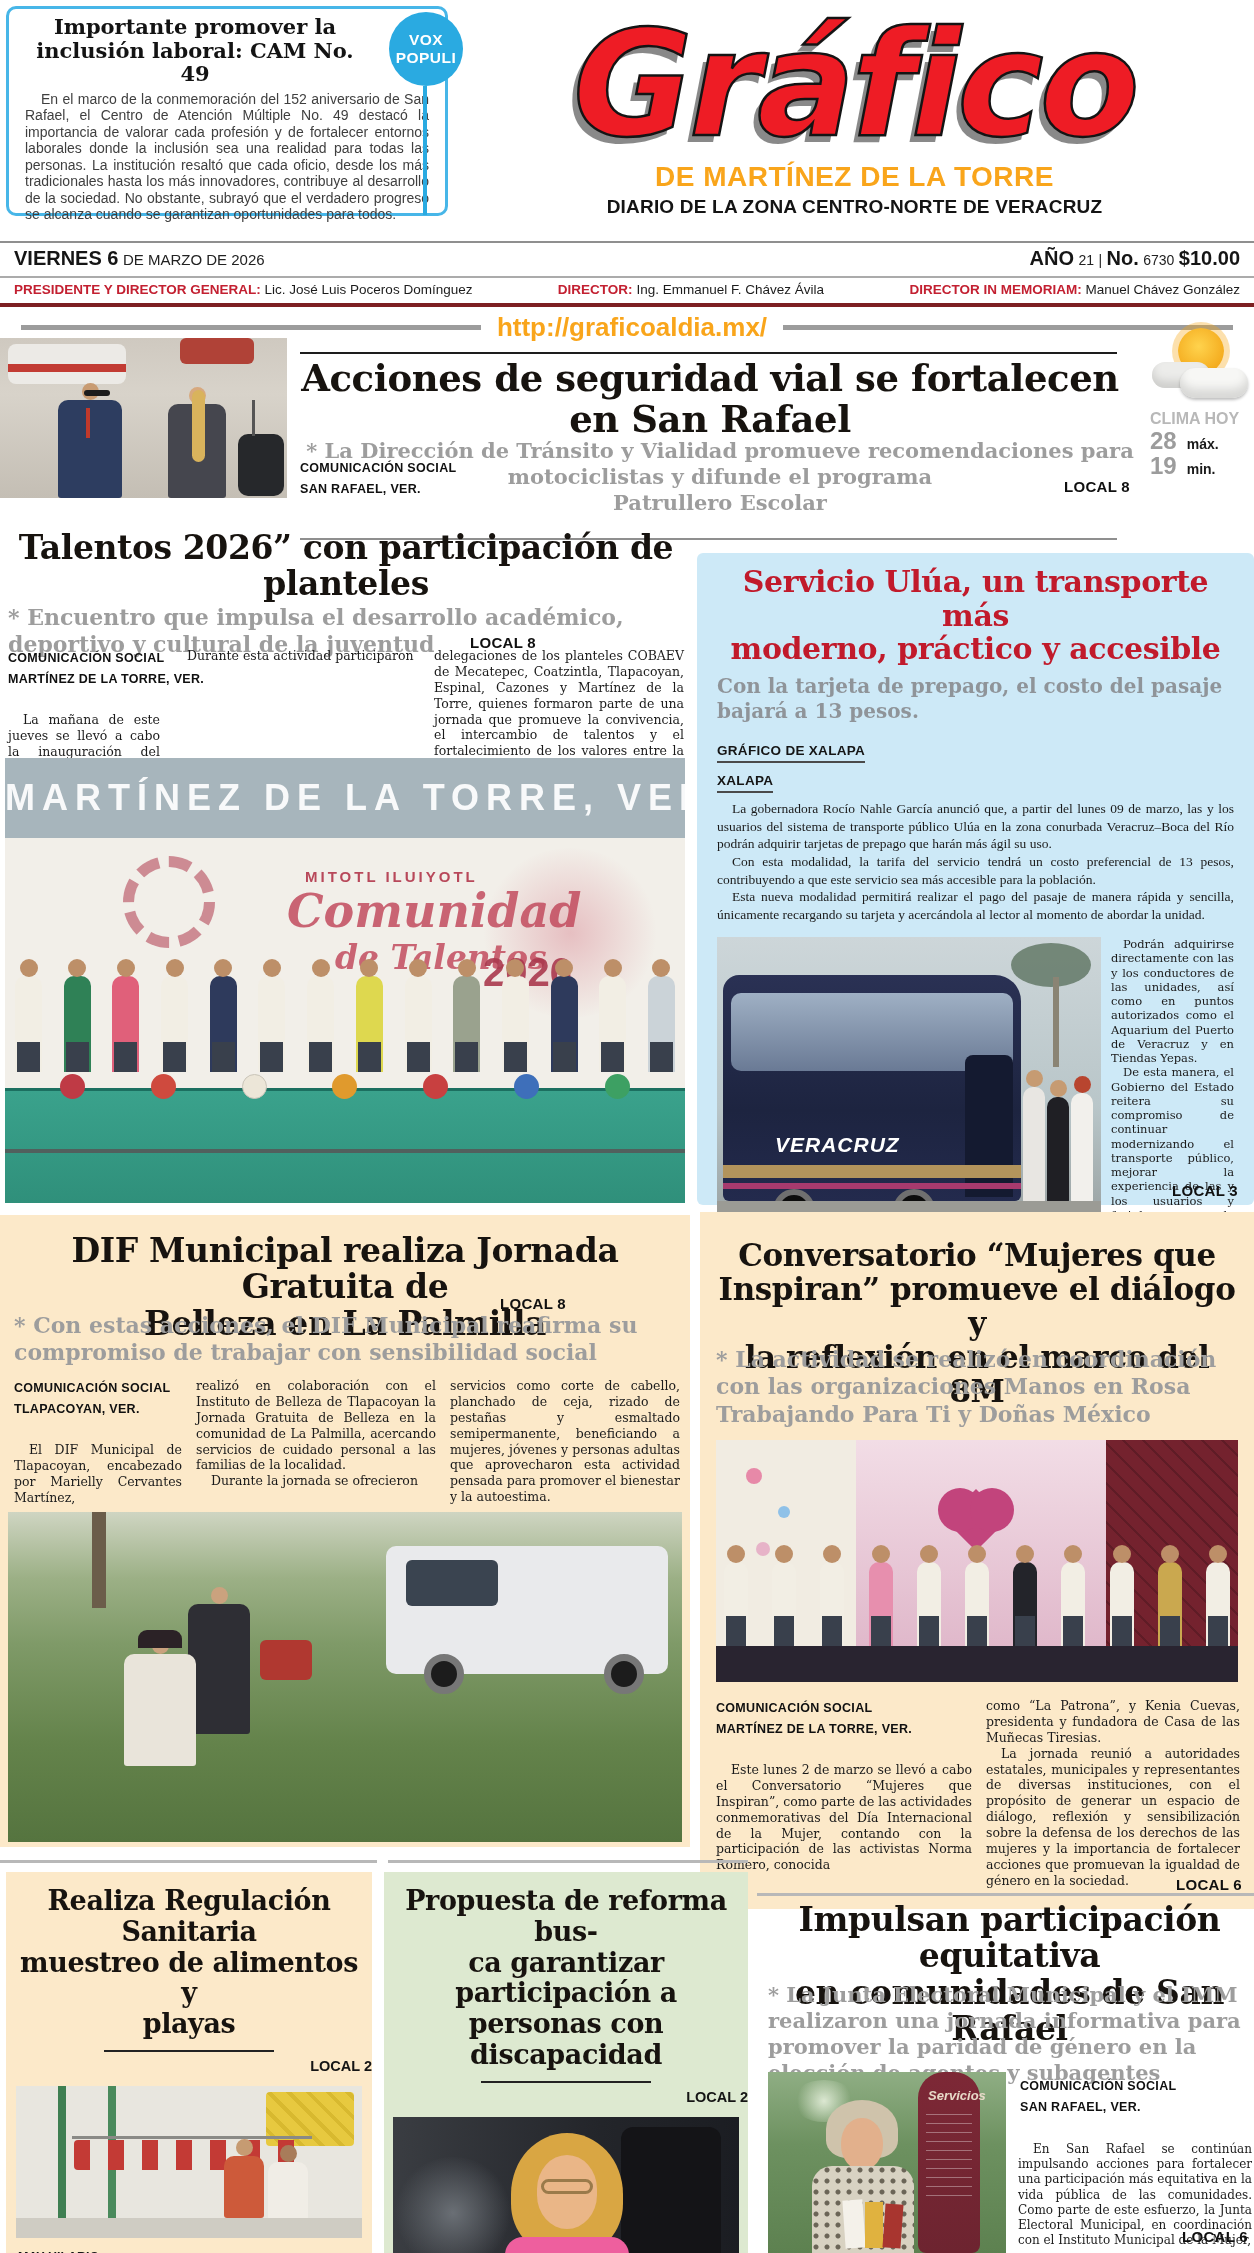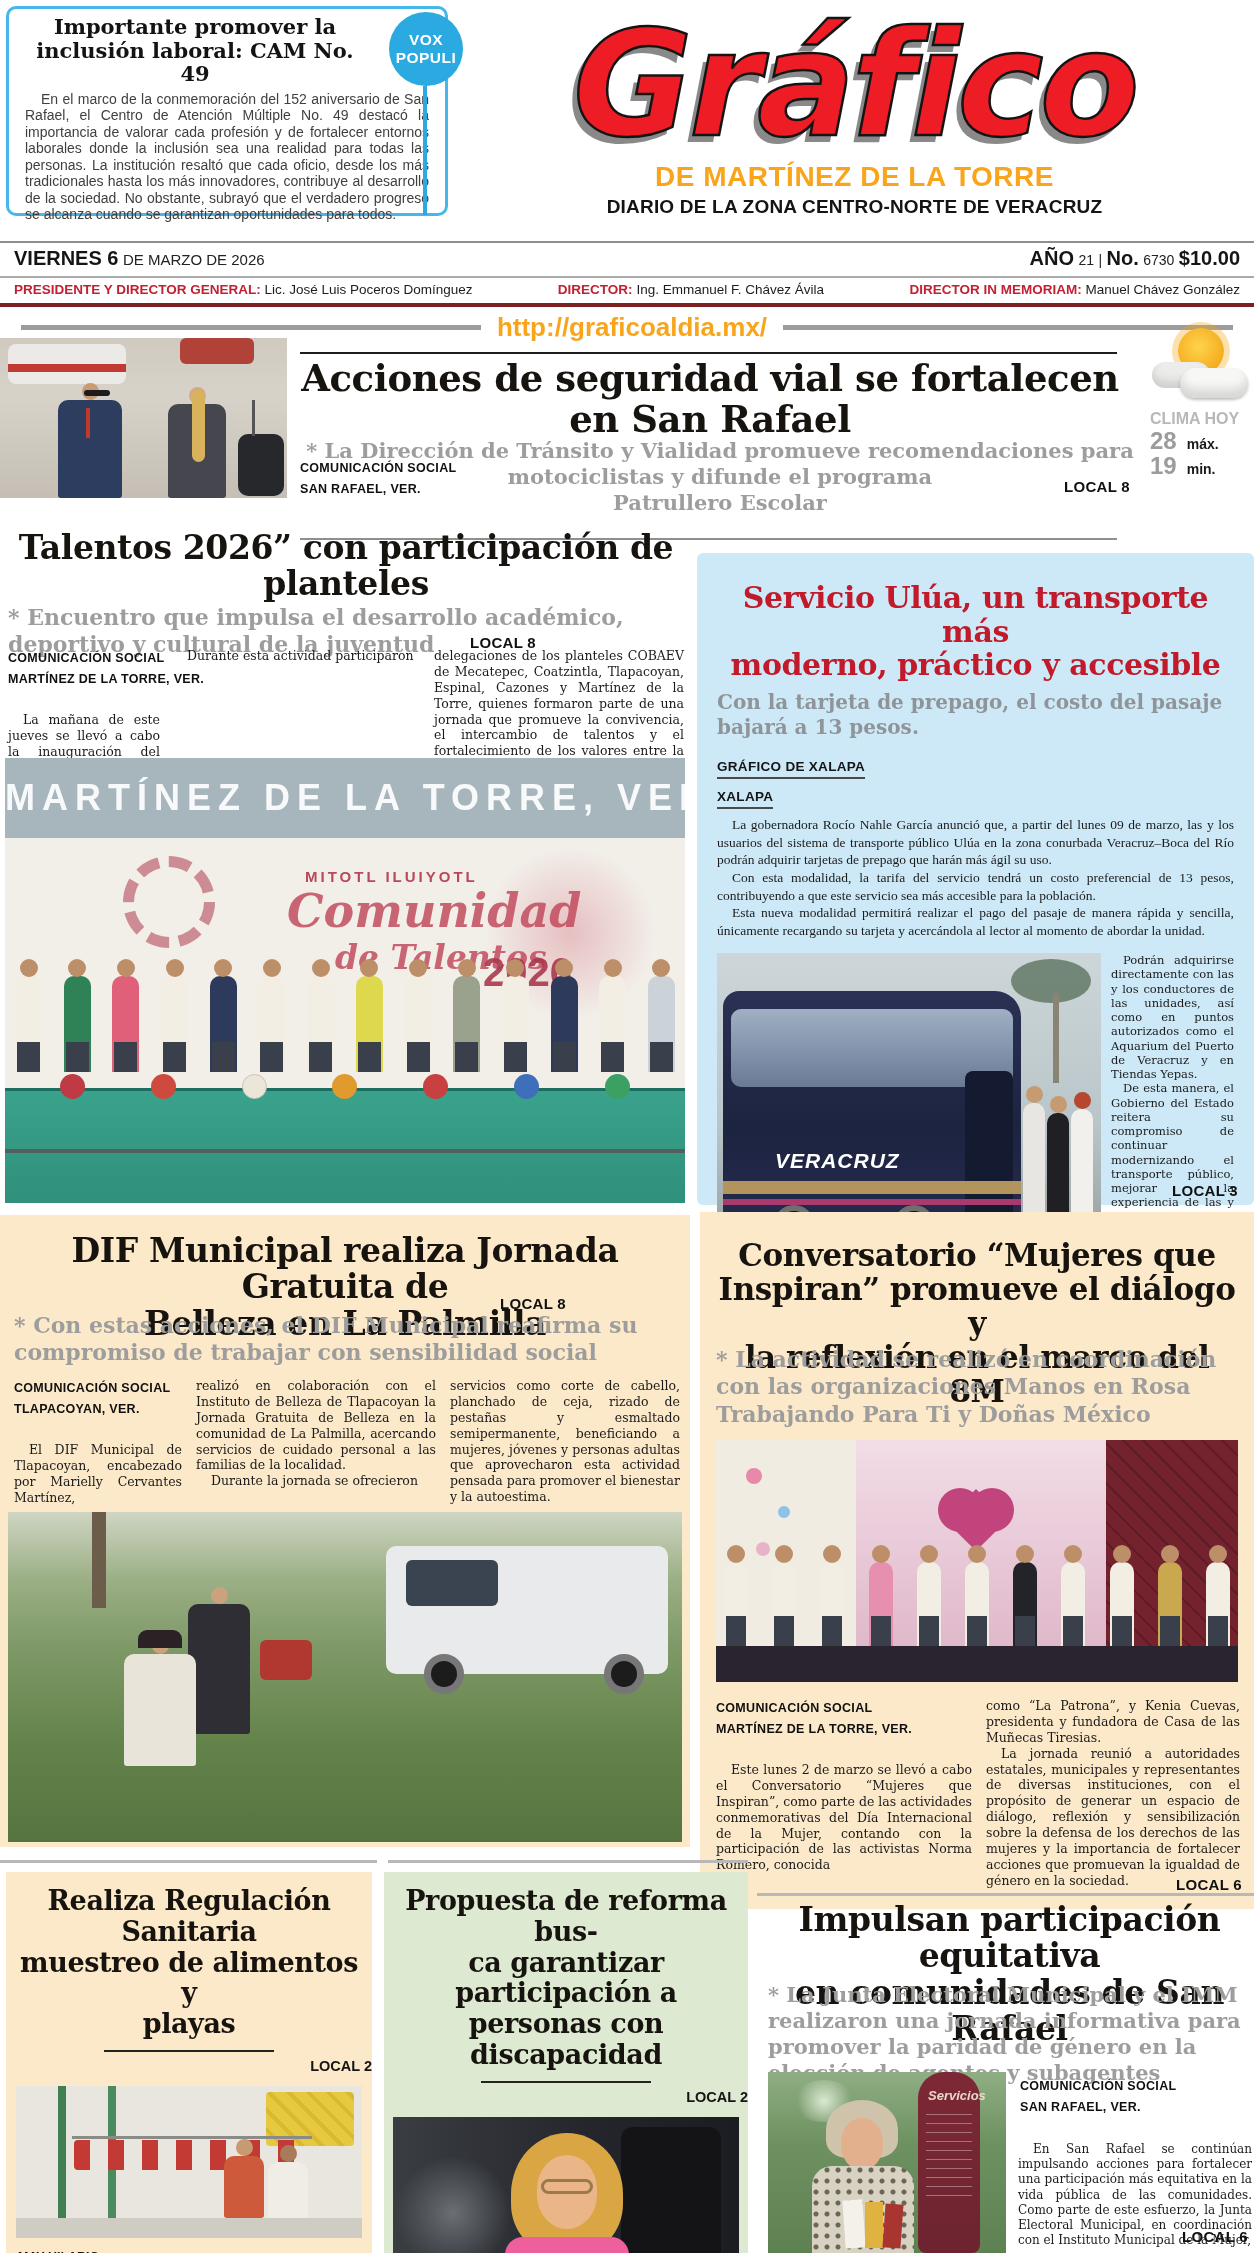--- a/index.html
+++ b/index.html
@@ -117,21 +117,21 @@
   .balls b{width:25px;height:25px;border-radius:50%;background:#bf3a45;}
   .balls b:nth-child(2){background:#cf4a3e}
   .balls b:nth-child(3){background:#ece6d8;border:1px solid #c9c4b8;box-sizing:border-box;}
   .balls b:nth-child(4){background:#e09a2d}
   .balls b:nth-child(5){background:#c84040}
   .balls b:nth-child(6){background:#3e6fba}
   .balls b:nth-child(7){background:#3da063}
 
   
   #ulua-box{position:absolute;left:697px;top:553px;width:557px;height:652px;background:#cde9f7;border-radius:6px;
-     box-sizing:border-box;padding:28px 20px;}
+     box-sizing:border-box;padding:12px 20px;}
   #ulua-box .uhl{font-family:"DejaVu Serif",serif;font-weight:700;font-size:30px;line-height:1.12;color:#c11a2b;
      text-align:center;letter-spacing:-0.4px;}
   #ulua-sub{margin-top:8px;font-size:20px;color:#8f9499;}
   .rulename{display:inline-block;font-weight:800;font-size:13.5px;letter-spacing:.3px;border-bottom:2px solid #4a4a4a;
      padding-bottom:3px;}
   #ulua-paras{margin-top:7px;font-size:13.5px;line-height:1.3;font-family:Liberation Serif, serif;}
   #ulua-row{position:relative;margin-top:8px;height:292px;}
   #ulua-photo{left:0;top:6px;width:384px;height:282px;background:#b9c6c9;}
   #ulua-side{position:absolute;left:394px;right:0;top:6px;font-size:11.5px;line-height:1.24;}
   #ulua-side p{text-indent:12px;}

